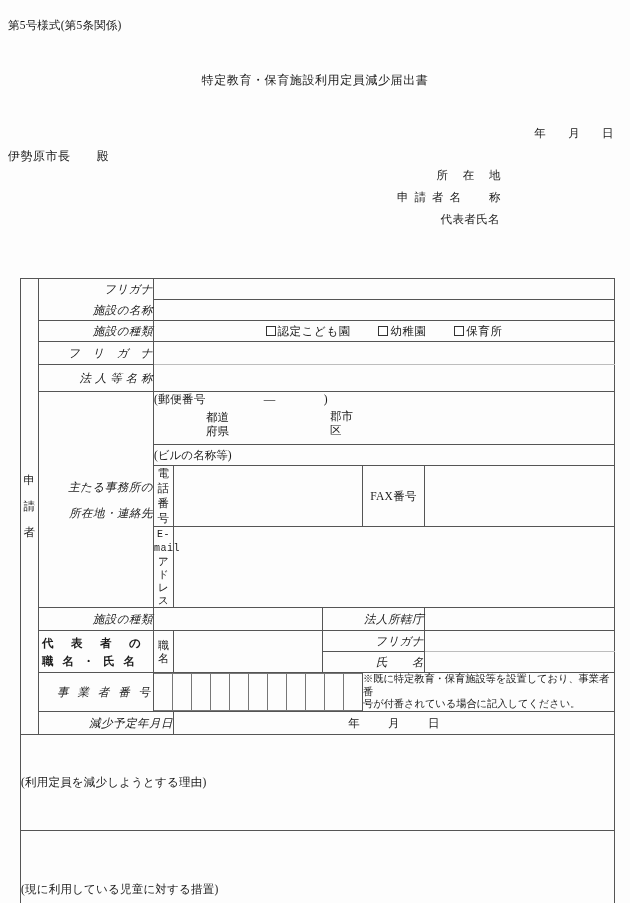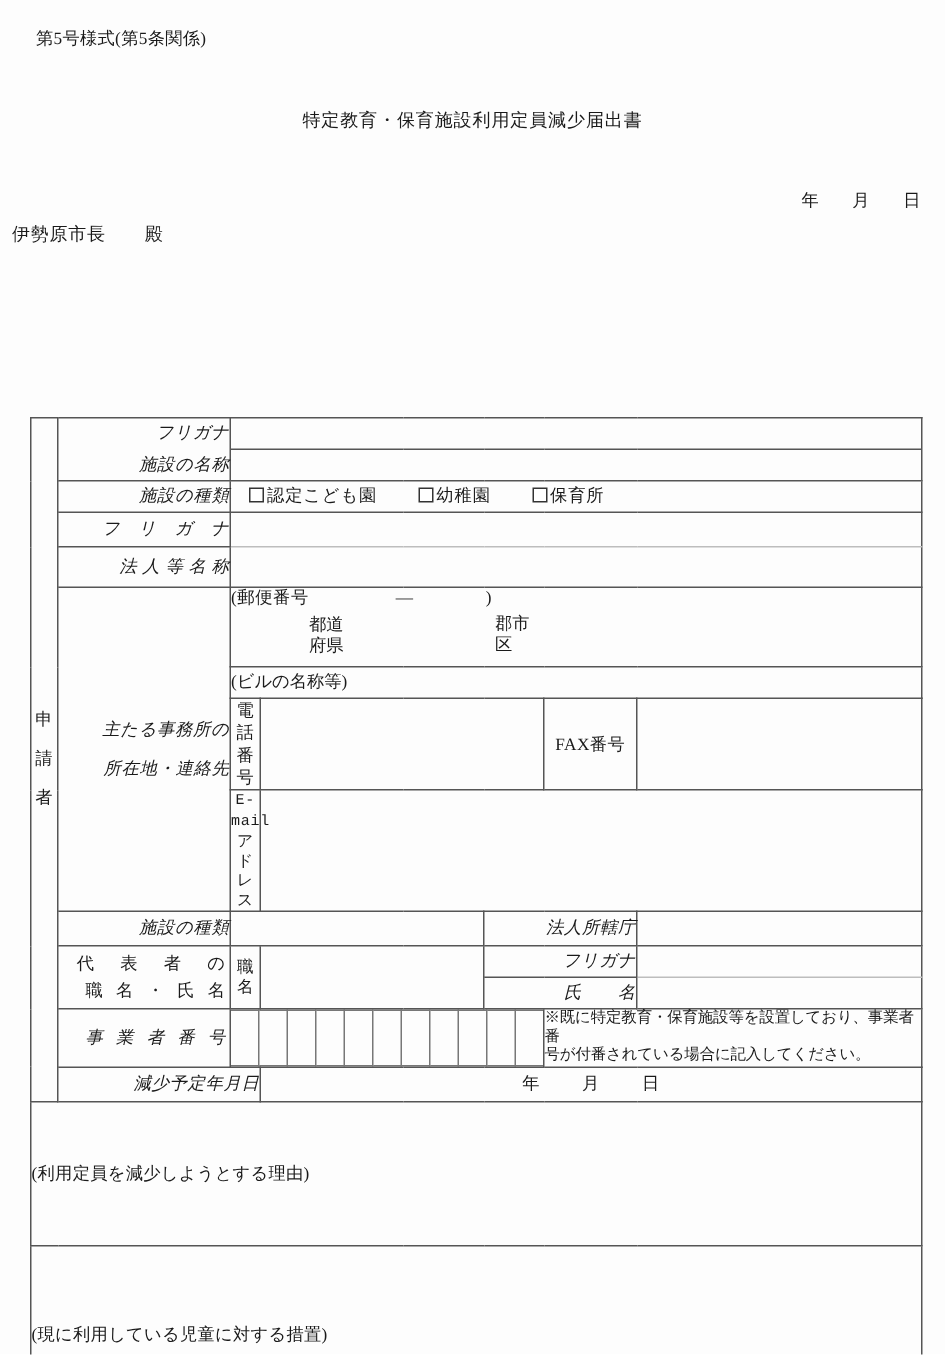--- a/index.html
+++ b/index.html
@@ -18,21 +18,21 @@
   .page {
     position: relative;
     width: 630px;
     height: 903px;
     background: #fdfdfd;
   }
 
   
   .form-code {
     position: absolute;
-    left: 24px;
+    left: 8px;
     top: 18px;
     font-size: 11.5px;
     letter-spacing: 0.2px;
   }
   .doc-title {
     position: absolute;
     left: 0;
     top: 72px;
     width: 630px;
     text-align: center;
@@ -113,20 +113,21 @@
     font-size: 11.5px;
   }
   .vlabel span { display: block; }
 
   .dotted-bottom { border-bottom: 1px dashed #999 !important; }
   .thin-bottom { border-bottom: 1px solid #bdbdbd !important; }
   .no-bottom { border-bottom: none !important; }
   .no-top { border-top: none !important; }
 
   .kind-opts {
+    text-align: center;
     letter-spacing: 0.6px;
     line-height: 20px;
   }
   .kind-opts .opt { display: inline-block; margin: 0 12px; }
   .chk {
     display: inline-block;
     width: 8px;
     height: 8px;
     border: 1px solid #333;
     margin-right: 2px;
@@ -150,21 +151,21 @@
   .inline-label { text-align: center; letter-spacing: 0.3px; }
   .email-label {
     text-align: center;
     line-height: 13px;
     font-size: 10.5px;
     letter-spacing: 0.3px;
     padding: 2px 0;
   }
   .email-label .ln1 { font-family: "Liberation Mono", "DejaVu Sans Mono", monospace; font-size: 10px; letter-spacing: 0.5px; }
 
-  .rep-label { text-align: right; line-height: 18px; letter-spacing: 3px; text-indent: 3px; }
+  .rep-label { text-align: left; line-height: 18px; letter-spacing: 3px; text-indent: 3px; font-weight: bold; }
   .rep-post {
     text-align: center;
     line-height: 13px;
     font-size: 11px;
     letter-spacing: 0;
   }
   .rep-post span { display: block; }
 
   .num-grid { width: 100%; height: 100%; border-collapse: collapse; table-layout: fixed; }
   .num-grid td { border: 1px solid #777; height: 22px; }
@@ -198,20 +199,25 @@
   <div class="doc-title">特定教育・保育施設利用定員減少届出書</div>
 
   <div class="date-line">
     <span>年</span><span class="gap"></span><span>月</span><span class="gap"></span><span>日</span>
   </div>
 
   <div class="addressee">
     <span>伊勢原市長</span><span class="sep"></span><span>殿</span>
   </div>
 
+  <div class="applicant-block">
+    <div class="applicant-row">所　在　地</div>
+    <div class="applicant-row">申 請 者 名　　称</div>
+    <div class="applicant-row tight">代表者氏名</div>
+  </div>
 
 
   <table class="main-table">
     <colgroup>
       <col style="width:18px">
       <col style="width:115px">
       <col style="width:20px">
       <col style="width:95px">
       <col style="width:54px">
       <col style="width:40px">

